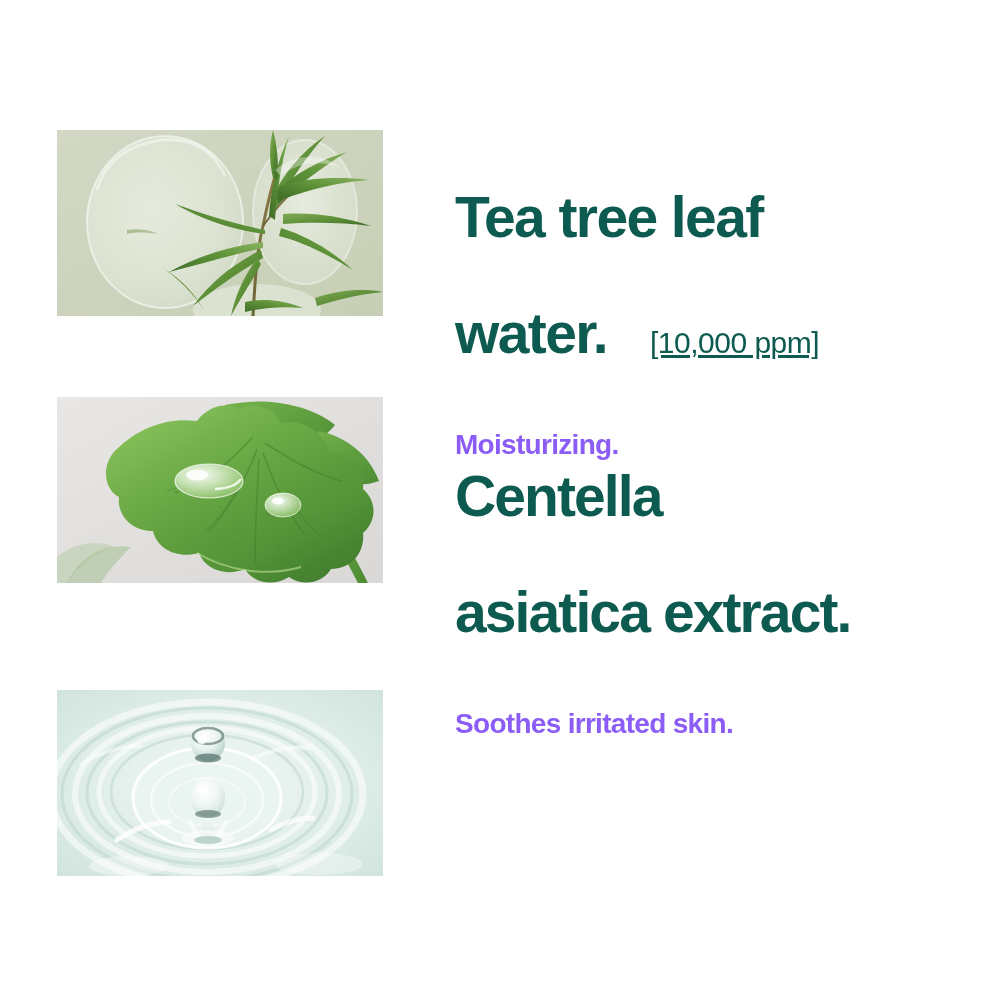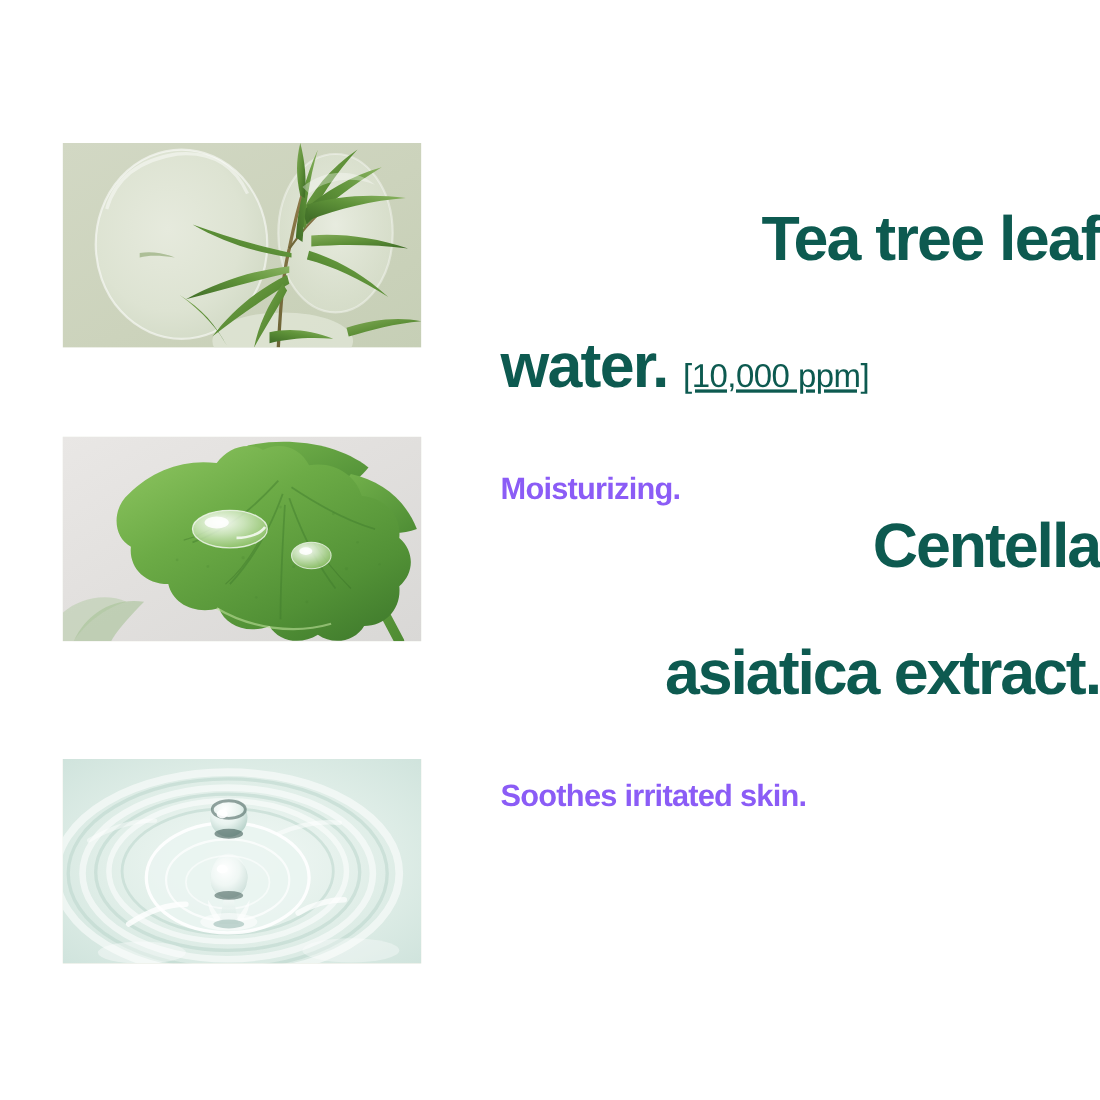--- a/index.html
+++ b/index.html
@@ -55,27 +55,27 @@
     font-weight: bold;
     font-size: 57px;
     line-height: 1.02;
     letter-spacing: -1.6px;
     margin: 0;
     white-space: pre-line;
   }
 
   .headline-inline {
     display: block;
-    text-align: right;
   }
 
   .headline-row {
     display: flex;
     align-items: baseline;
     flex-wrap: wrap;
+    gap: 29px;
   }
 
   .dose {
     color: #0d5a50;
     font-weight: normal;
     font-size: 30px;
     letter-spacing: -0.5px;
     margin-left: 14px;
     white-space: nowrap;
     text-decoration: underline;

